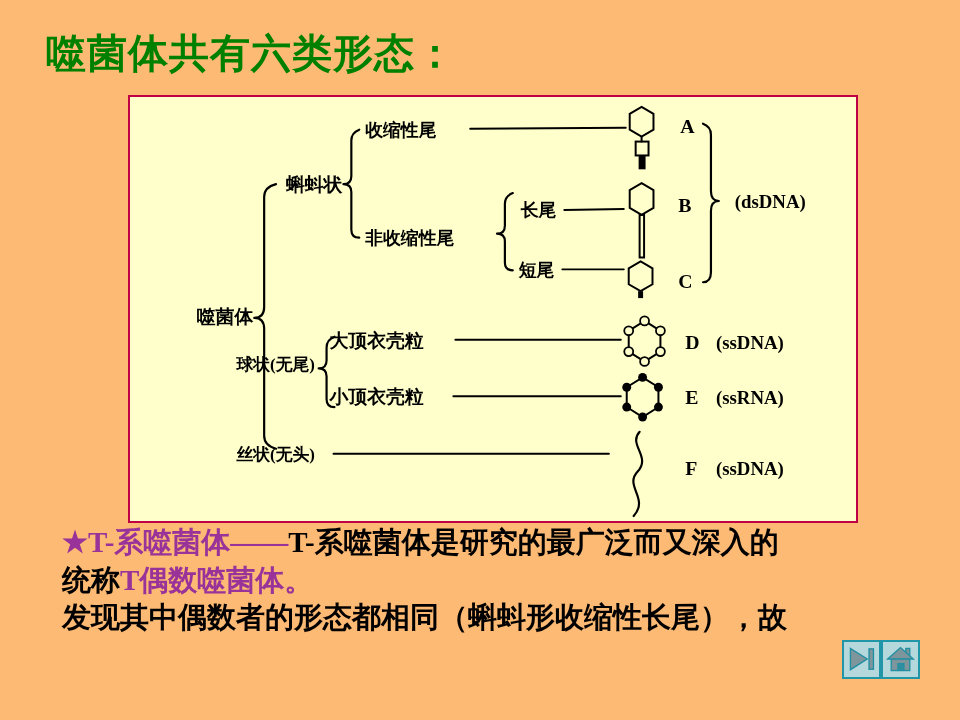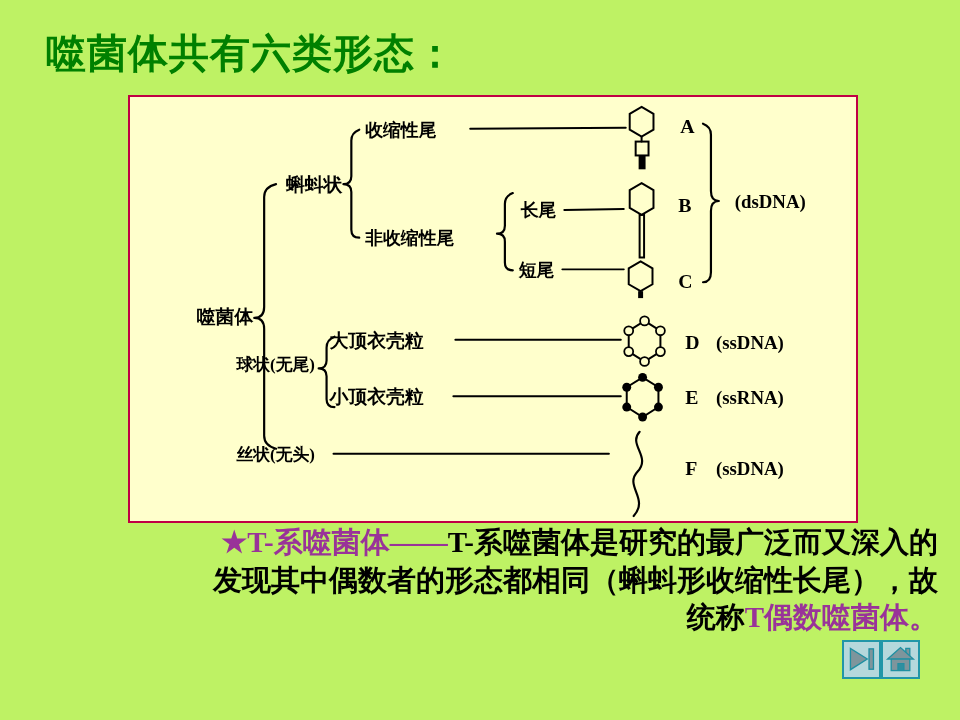--- a/index.html
+++ b/index.html
@@ -1,17 +1,17 @@
 <!DOCTYPE html>
 <html><head>
 <meta charset="utf-8">
 <style>
   html,body{margin:0;padding:0;background:#888;}
   .slide{
-    position:relative;width:960px;height:720px;background:#bef264;
+    position:relative;width:960px;height:720px;background:#fdba74;
     font-family:"Liberation Serif","DejaVu Serif",serif;overflow:hidden;
   }
   .title{
     position:absolute;left:46px;top:26px;margin:0;
     font-size:40px;font-weight:bold;color:#008000;letter-spacing:1px;
     white-space:nowrap;
   }
   .diagram-box{
     position:absolute;left:128px;top:95px;width:730px;height:428px;
     border:2px solid #C00045;box-sizing:border-box;background:#FFFFCC;
@@ -19,21 +19,21 @@
   .diagram-box svg{display:block;width:100%;height:100%;}
   svg text{font-family:"Liberation Serif","DejaVu Serif",serif;font-weight:bold;fill:#000;}
   .t17{font-size:17px;}
   .t18{font-size:18px;}
   .t19{font-size:19px;}
   .t20{font-size:20px;letter-spacing:1px;}
   .st{stroke:#000;stroke-width:2.2;fill:none;stroke-linecap:round;stroke-linejoin:round;}
   .ln{stroke:#000;stroke-width:2;fill:none;stroke-linecap:round;}
   .para{
     position:absolute;left:62px;top:524px;width:876px;
-    font-size:29px;line-height:37.5px;font-weight:bold;color:#000;text-align:right;
+    font-size:29px;line-height:37.5px;font-weight:bold;color:#000;
   }
   .para .pline{white-space:nowrap;}
   .purple{color:#993399;}
   sub.t{font-size:19px;line-height:0;vertical-align:-5px;}
   .nav{position:absolute;left:842px;top:640px;display:flex;}
   .nav button{
     width:39px;height:39px;padding:2px;margin:0;box-sizing:border-box;
     background:#B5D8DC;border:2px solid #2196A8;cursor:pointer;display:block;
   }
   .nav button svg{display:block;width:100%;height:100%;}
@@ -126,22 +126,22 @@
 
       <text class="t19" x="609" y="112">(dsDNA)</text>
       <text class="t19" x="590" y="254">(ssDNA)</text>
       <text class="t19" x="590" y="310">(ssRNA)</text>
       <text class="t19" x="590" y="382">(ssDNA)</text>
     </svg>
   </div>
 
   <div class="para">
     <div class="pline"><span class="purple">★T-系噬菌体——</span><span>T-系噬菌体是研究的最广泛而又深入的</span></div>
+    <div class="pline"><span>统称</span><span class="purple">T偶数噬菌体。</span></div>
     <div class="pline"><span>发现其中偶数者的形态都相同（蝌蚪形收缩性长尾），故</span></div>
-    <div class="pline"><span>统称</span><span class="purple">T偶数噬菌体。</span></div>
   </div>
 
   <div class="nav">
     <button type="button">
       <svg viewBox="0 0 35 35">
         <polygon points="5,5 5,29 24,17" fill="#7E959C" stroke="#1E8FA2" stroke-width="1.5"></polygon>
         <rect x="26" y="5.5" width="5" height="23" fill="#7E959C" stroke="#1E8FA2" stroke-width="1.5"></rect>
       </svg>
     </button>
     <button type="button">

